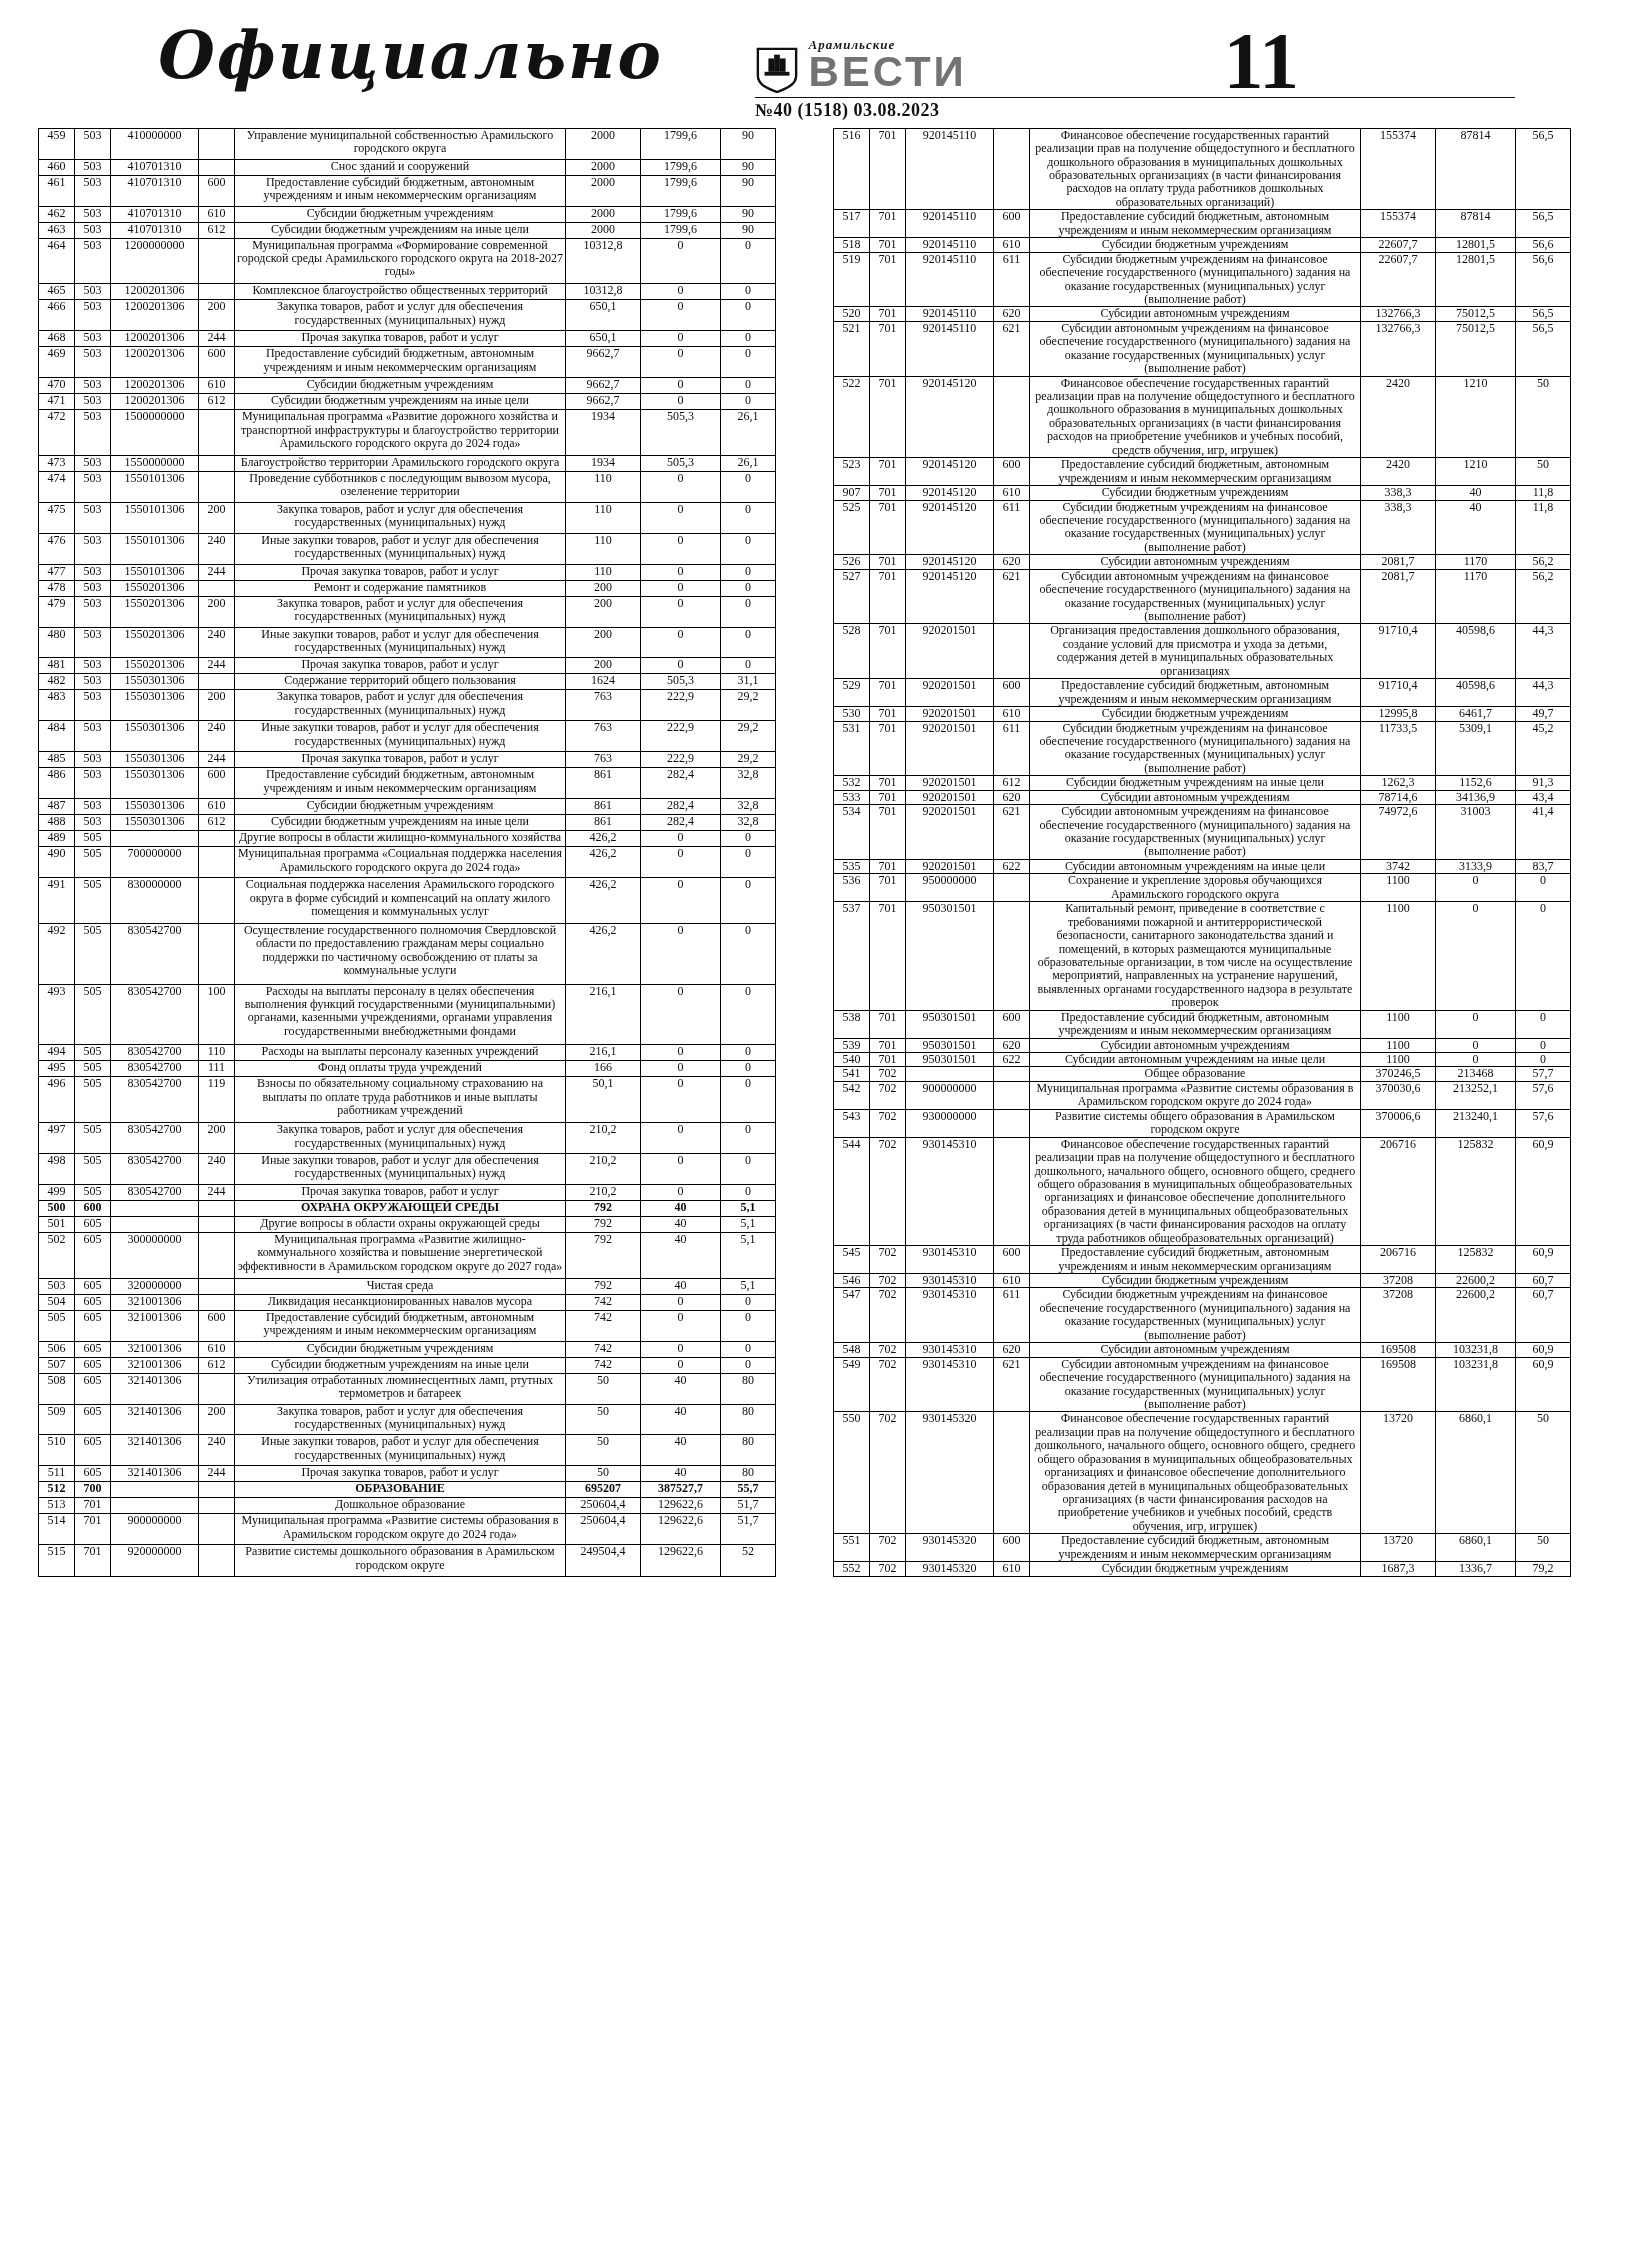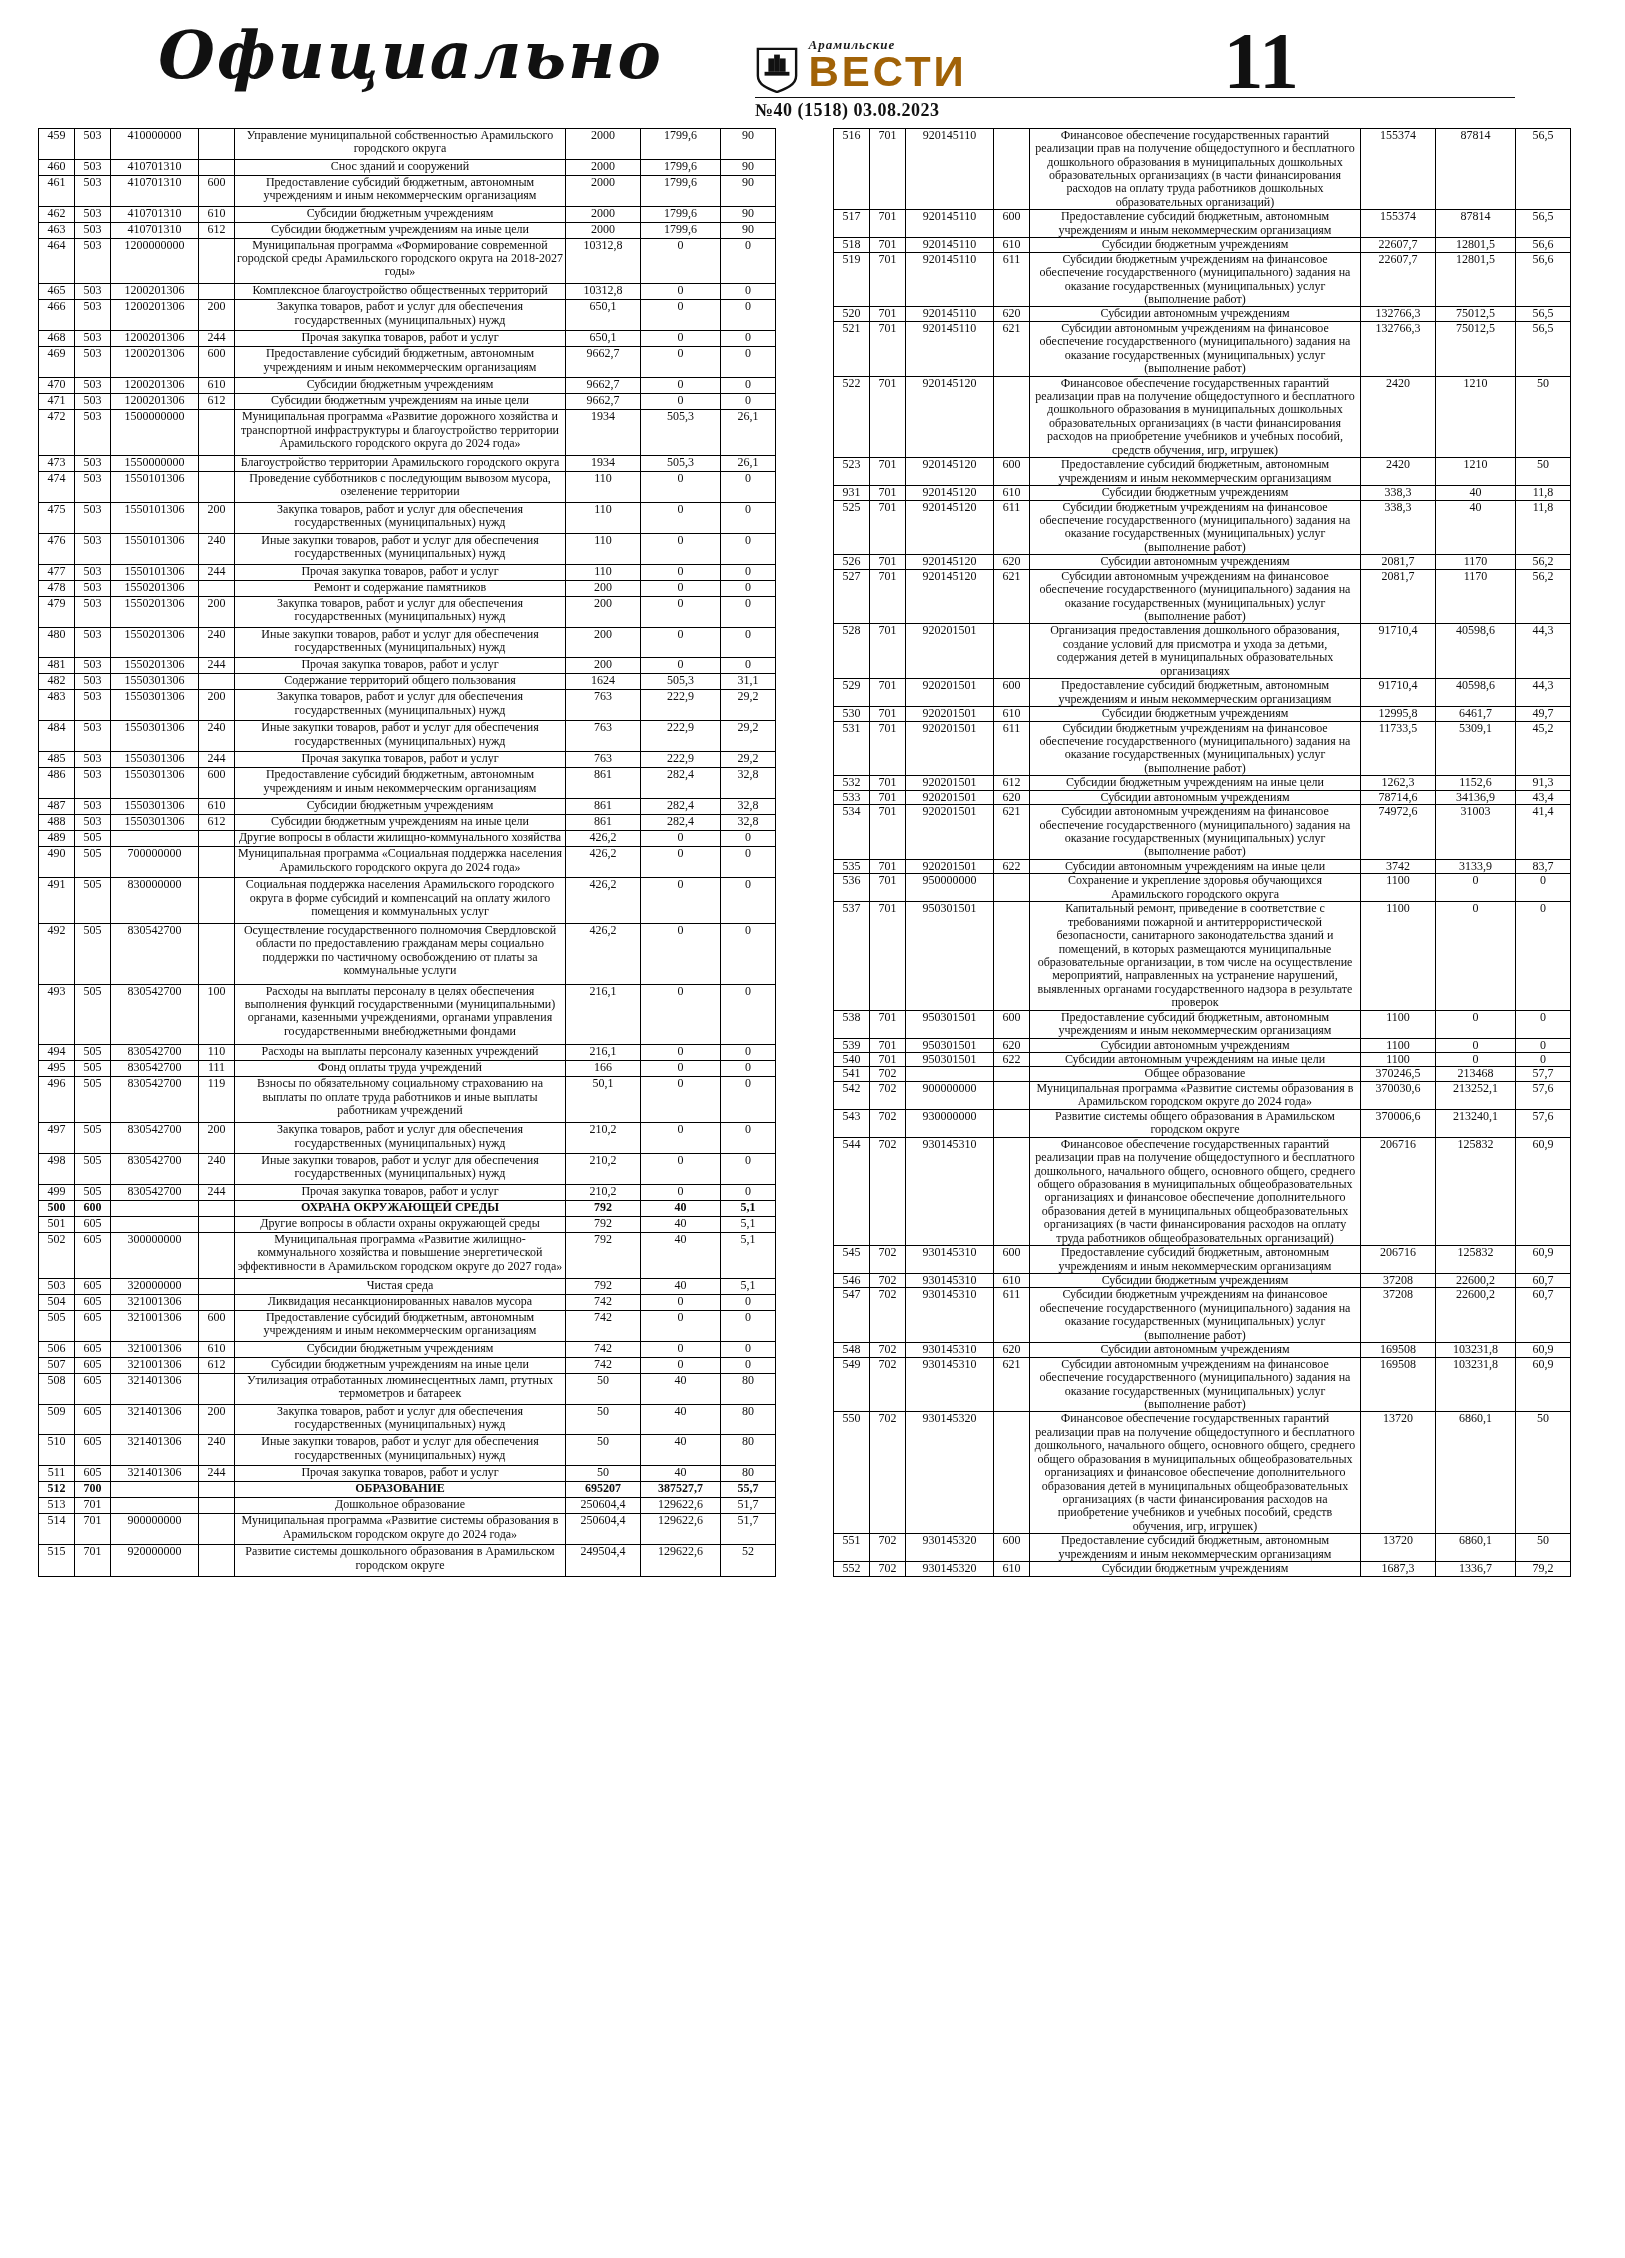--- a/index.html
+++ b/index.html
@@ -21,21 +21,21 @@
   }
   .brand-row{display:flex;align-items:flex-end;gap:9.6px;}
   .crest{width:44px;height:50px;flex:0 0 auto;}
   .brand-text{line-height:1;}
   .brand-top{
     font-family:"Liberation Serif", serif;font-weight:bold;font-style:italic;
     font-size:13px;letter-spacing:1px;color:#1a1a1a;
   }
   .brand-bottom{
     font-family:"Liberation Sans", sans-serif;font-weight:bold;
-    font-size:42px;letter-spacing:2.9px;color:#a16207;margin-top:0px;
+    font-size:42px;letter-spacing:2.9px;color:#737373;margin-top:0px;
   }
   .issue-rule{border:0;border-top:1.9px solid #111;margin:3.8px 0 1.9px 0;width:760px;}
   .issue{
     font-size:18px;font-weight:bold;color:#111;letter-spacing:0.5px;
   }
   .page-number{
     position:absolute;right:27px;top:21px;
     font-family:"Liberation Serif", serif;font-weight:bold;font-size:80px;line-height:1;color:#111;
   }
   
@@ -746,21 +746,21 @@
           <td>523</td>
           <td>701</td>
           <td>920145120</td>
           <td>600</td>
           <td class="name-cell">Предоставление субсидий бюджетным, автономным учреждениям и иным некоммерческим организациям</td>
           <td>2420</td>
           <td>1210</td>
           <td>50</td>
         </tr>
         <tr>
-          <td>931</td>
+          <td>907</td>
           <td>701</td>
           <td>920145120</td>
           <td>610</td>
           <td class="name-cell">Субсидии бюджетным учреждениям</td>
           <td>338,3</td>
           <td>40</td>
           <td>11,8</td>
         </tr>
         <tr>
           <td>525</td>

